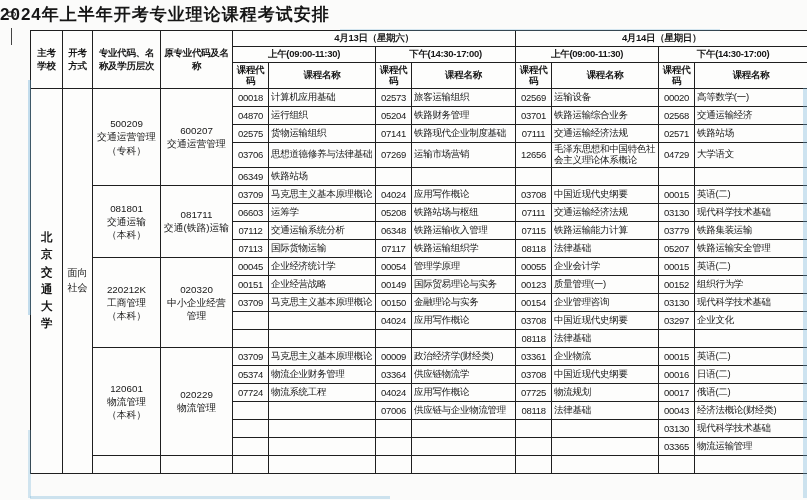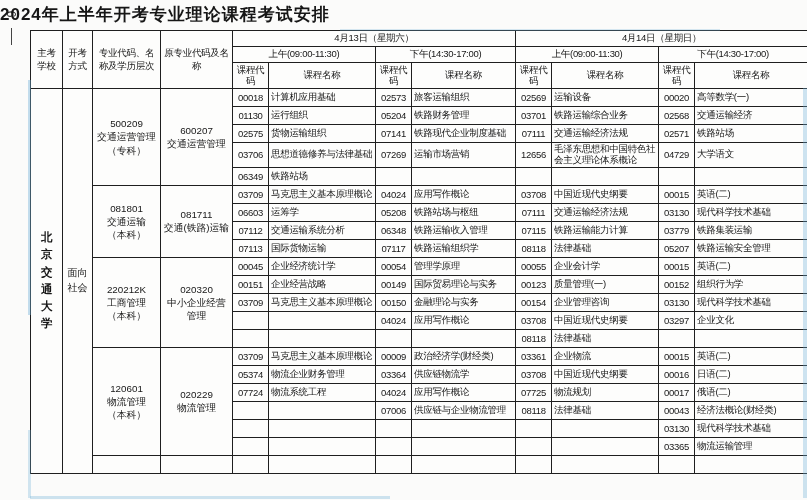--- a/index.html
+++ b/index.html
@@ -21,21 +21,21 @@
     border-collapse:collapse;table-layout:fixed;
     background:#fdfdfc;
   }
   .exam th,.exam td{
     border:1px solid #1f1f1f;
     padding:1px 2px;
     font-size:9.5px;letter-spacing:-0.3px;
     text-align:center;vertical-align:middle;
     overflow:hidden;
   }
-  .exam thead th{font-weight:normal;margin-left:44px;}
+  .exam thead th{font-weight:bold;margin-left:44px;}
   .h-date{height:16px;font-size:10.5px;letter-spacing:0;}
   .h-sess{height:16px;font-size:10px;letter-spacing:0;}
   .h-sub{height:26px;font-size:10px;line-height:1.15;letter-spacing:0;}
   tr.r{height:18px;}
   td.code{text-align:center;}
   td.cname{text-align:left;line-height:1.15;}
   td.major{font-size:9.8px;line-height:1.35;white-space:pre-line;letter-spacing:0;}
   td.school-cell{font-weight:bold;margin-top:40px;}
   .vwrap{width:13px;margin:0 auto;word-break:break-all;line-height:1.5;font-size:11.5px;}
   .vwrap2{width:22px;margin:0 auto;word-break:break-all;line-height:1.45;font-size:10px;letter-spacing:0;text-align:center;}
@@ -114,21 +114,21 @@
         <td class="code">00018</td>
         <td class="cname">计算机应用基础</td>
         <td class="code">02573</td>
         <td class="cname">旅客运输组织</td>
         <td class="code">02569</td>
         <td class="cname">运输设备</td>
         <td class="code">00020</td>
         <td class="cname">高等数学(一)</td>
       </tr>
       <tr class="r">
-        <td class="code">01130</td>
+        <td class="code">04870</td>
         <td class="cname">运行组织</td>
         <td class="code">05204</td>
         <td class="cname">铁路财务管理</td>
         <td class="code">03701</td>
         <td class="cname">铁路运输综合业务</td>
         <td class="code">02568</td>
         <td class="cname">交通运输经济</td>
       </tr>
       <tr class="r">
         <td class="code">02575</td>

